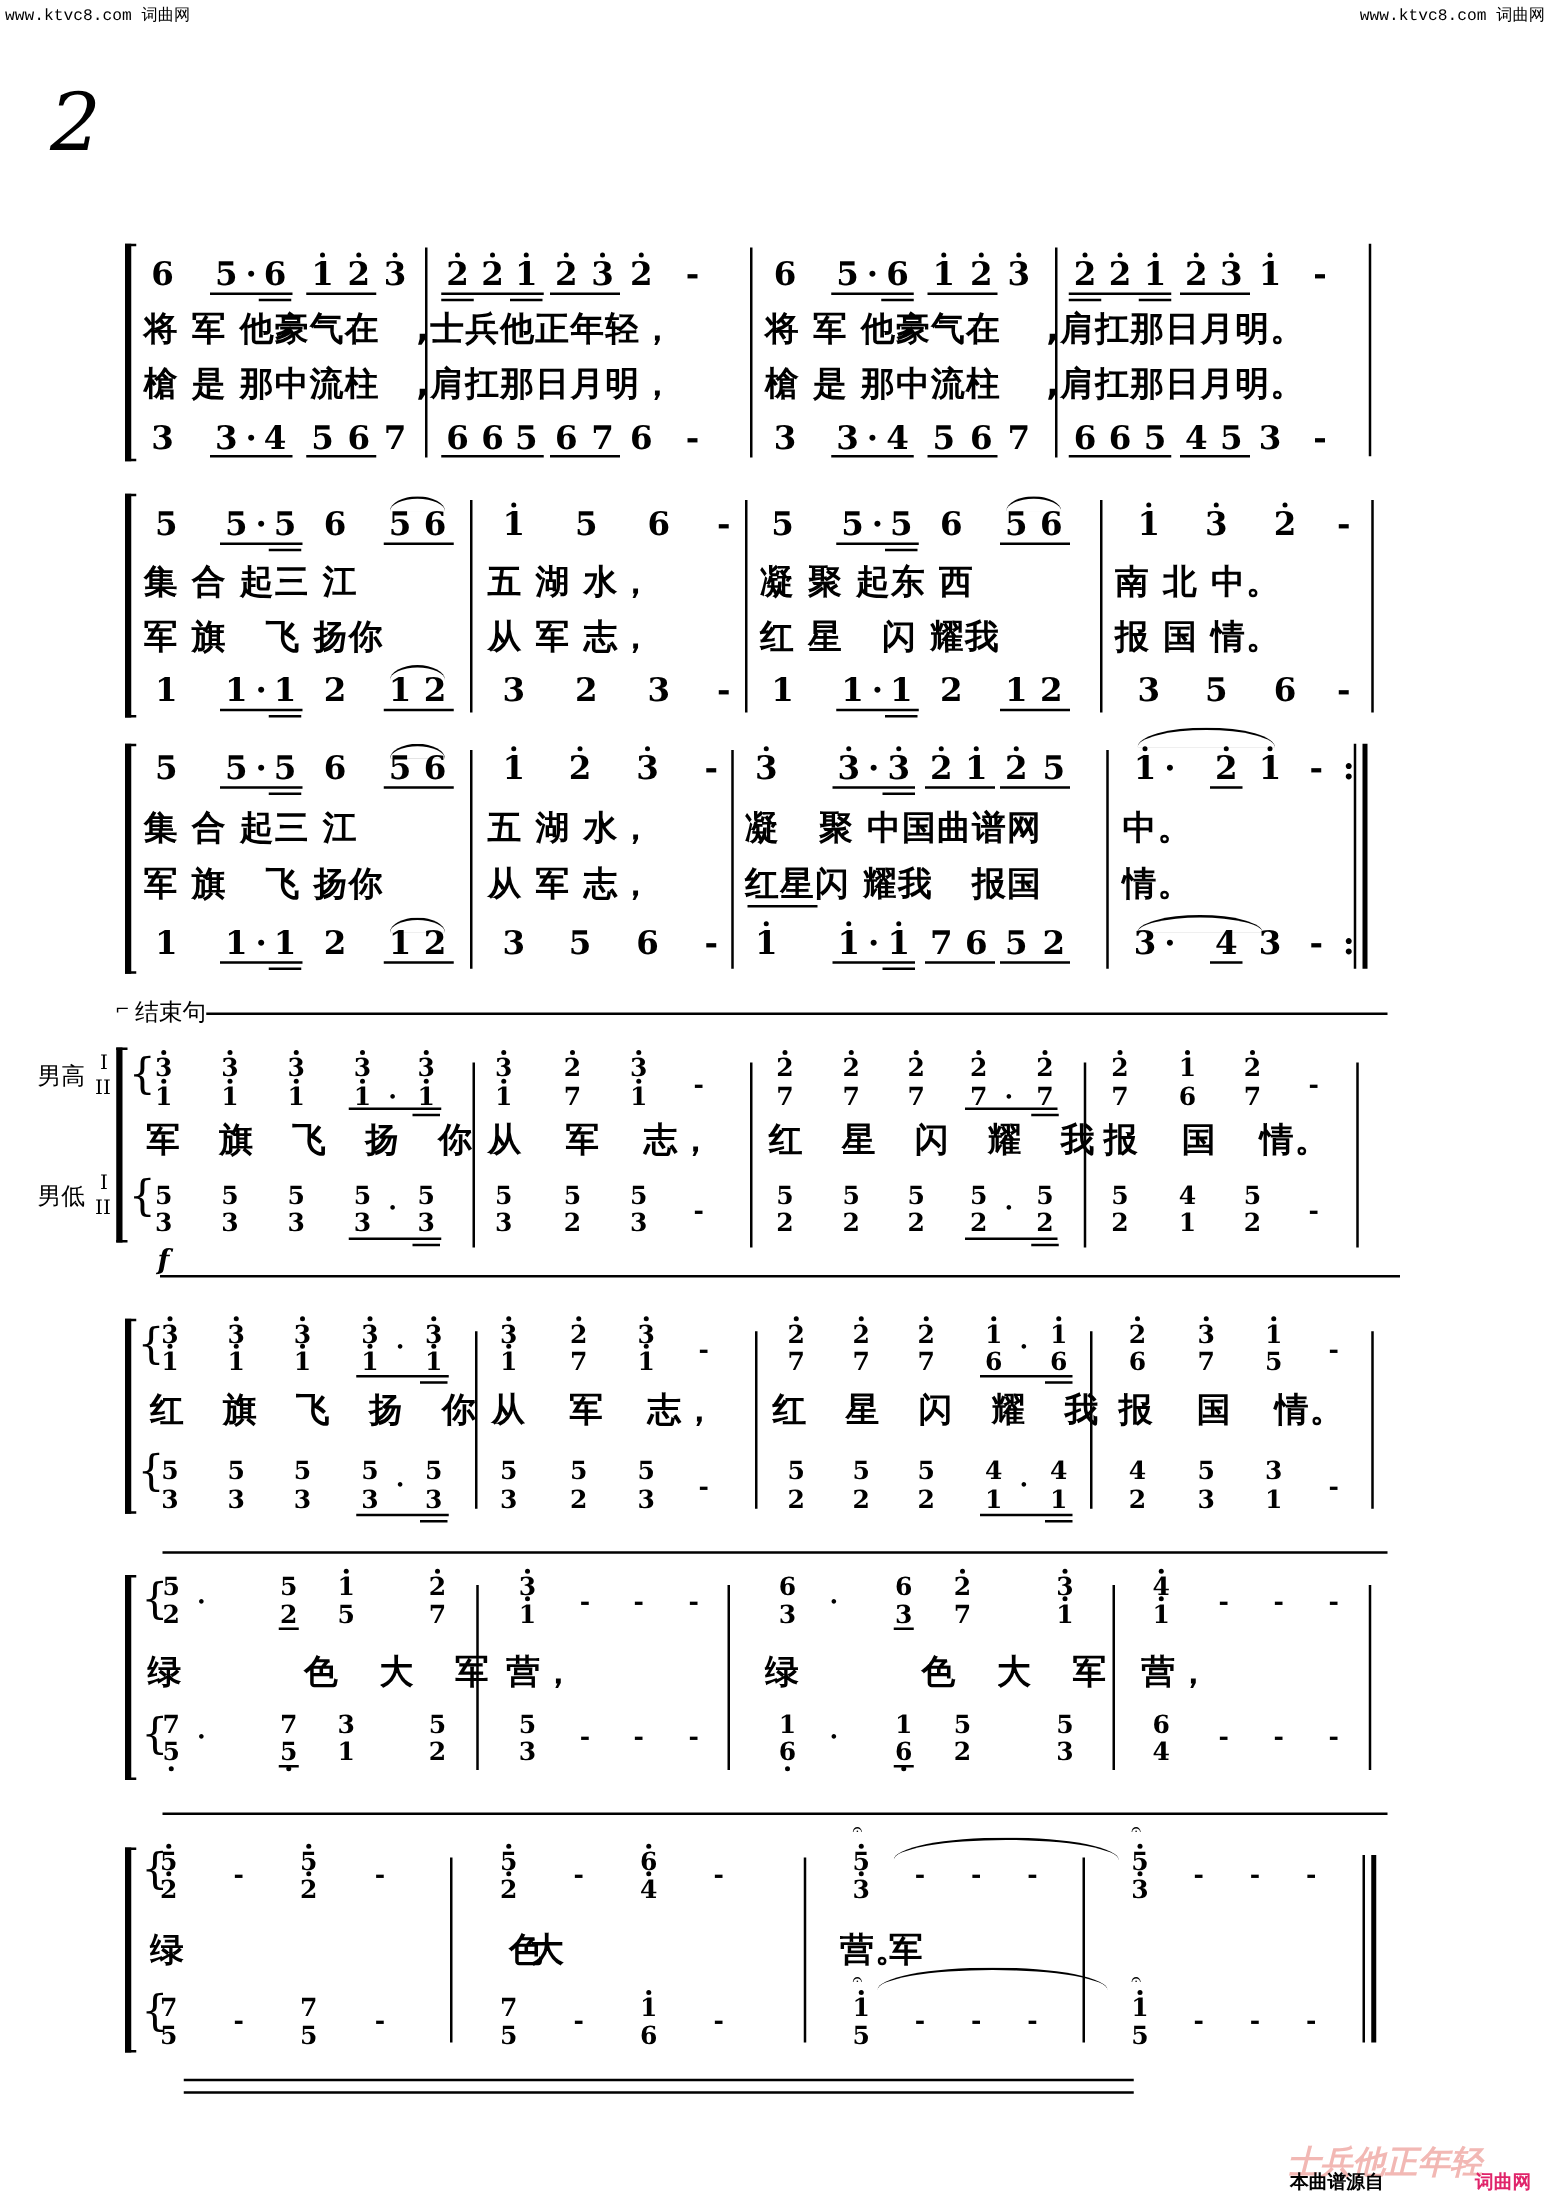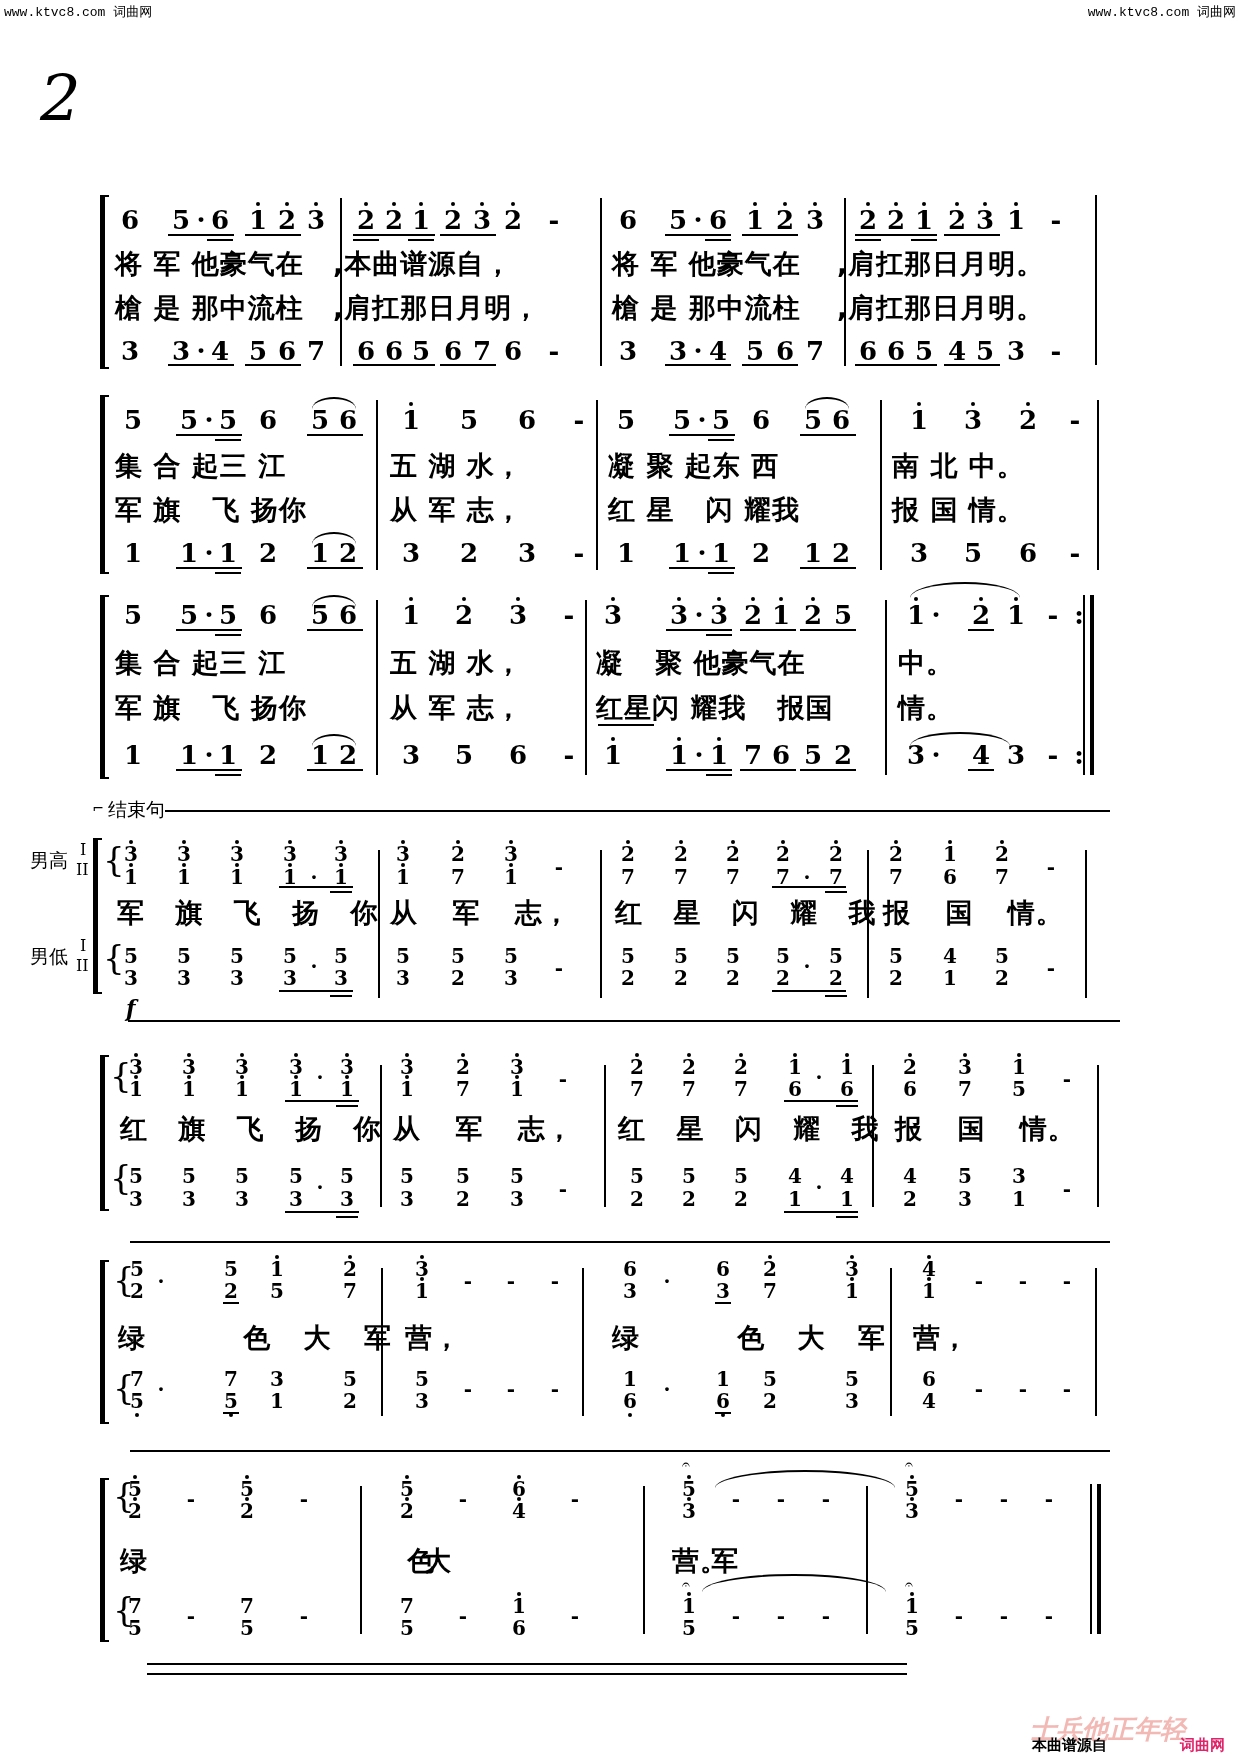--- a/index.html
+++ b/index.html
@@ -82,21 +82,21 @@
   <div class="ul" style="left:440px;top:234px;width:56px;"></div>
   <div class="ul" style="left:665px;top:234px;width:66px;"></div>
   <div class="ul" style="left:705px;top:239px;width:26px;"></div>
   <div class="ul" style="left:742px;top:234px;width:56px;"></div>
   <div class="ul" style="left:855px;top:234px;width:82px;"></div>
   <div class="ul" style="left:855px;top:239px;width:26px;"></div>
   <div class="ul" style="left:911px;top:239px;width:26px;"></div>
   <div class="ul" style="left:944px;top:234px;width:56px;"></div>
 
   <div class="ly" style="left:115px;top:248px;">将 军 他豪气在</div>
-  <div class="ly" style="left:333px;top:248px;">,本曲谱源自，</div>
+  <div class="ly" style="left:333px;top:248px;">,士兵他正年轻，</div>
   <div class="ly" style="left:612px;top:248px;">将 军 他豪气在</div>
   <div class="ly" style="left:837px;top:248px;">,肩扛那日月明。</div>
   <div class="ly" style="left:115px;top:292px;">槍 是 那中流柱</div>
   <div class="ly" style="left:333px;top:292px;">,肩扛那日月明，</div>
   <div class="ly" style="left:612px;top:292px;">槍 是 那中流柱</div>
   <div class="ly" style="left:837px;top:292px;">,肩扛那日月明。</div>
 
   <div class="row" style="top:336px;">
     <span class="n" style="left:117px;">3</span>
     <span class="n" style="left:168px;">3</span>
@@ -260,21 +260,21 @@
   <div class="ul" style="left:215px;top:634px;width:26px;"></div>
   <div class="ul" style="left:307px;top:629px;width:56px;"></div>
   <div class="ul" style="left:666px;top:629px;width:66px;"></div>
   <div class="ul" style="left:706px;top:634px;width:26px;"></div>
   <div class="ul" style="left:740px;top:629px;width:56px;"></div>
   <div class="ul" style="left:800px;top:629px;width:56px;"></div>
   <div class="ul" style="left:968px;top:629px;width:26px;"></div>
 
   <div class="ly" style="left:115px;top:647px;">集 合 起三 江</div>
   <div class="ly" style="left:390px;top:647px;">五 湖 水，</div>
-  <div class="ly" style="left:596px;top:647px;">凝   聚 他豪气在</div>
+  <div class="ly" style="left:596px;top:647px;">凝   聚 中国曲谱网</div>
   <div class="ly" style="left:898px;top:647px;">中。</div>
   <div class="ly" style="left:115px;top:692px;">军 旗   飞 扬你</div>
   <div class="ly" style="left:390px;top:692px;">从 军 志，</div>
   <div class="ly" style="left:596px;top:692px;">红星闪 耀我   报国</div>
   <div class="ly" style="left:898px;top:692px;">情。</div>
   <div class="ul" style="left:598px;top:724px;width:56px;"></div>
 
   <div class="row" style="top:740px;">
     <span class="n" style="left:120px;">1</span>
     <span class="n" style="left:176px;">1</span>

